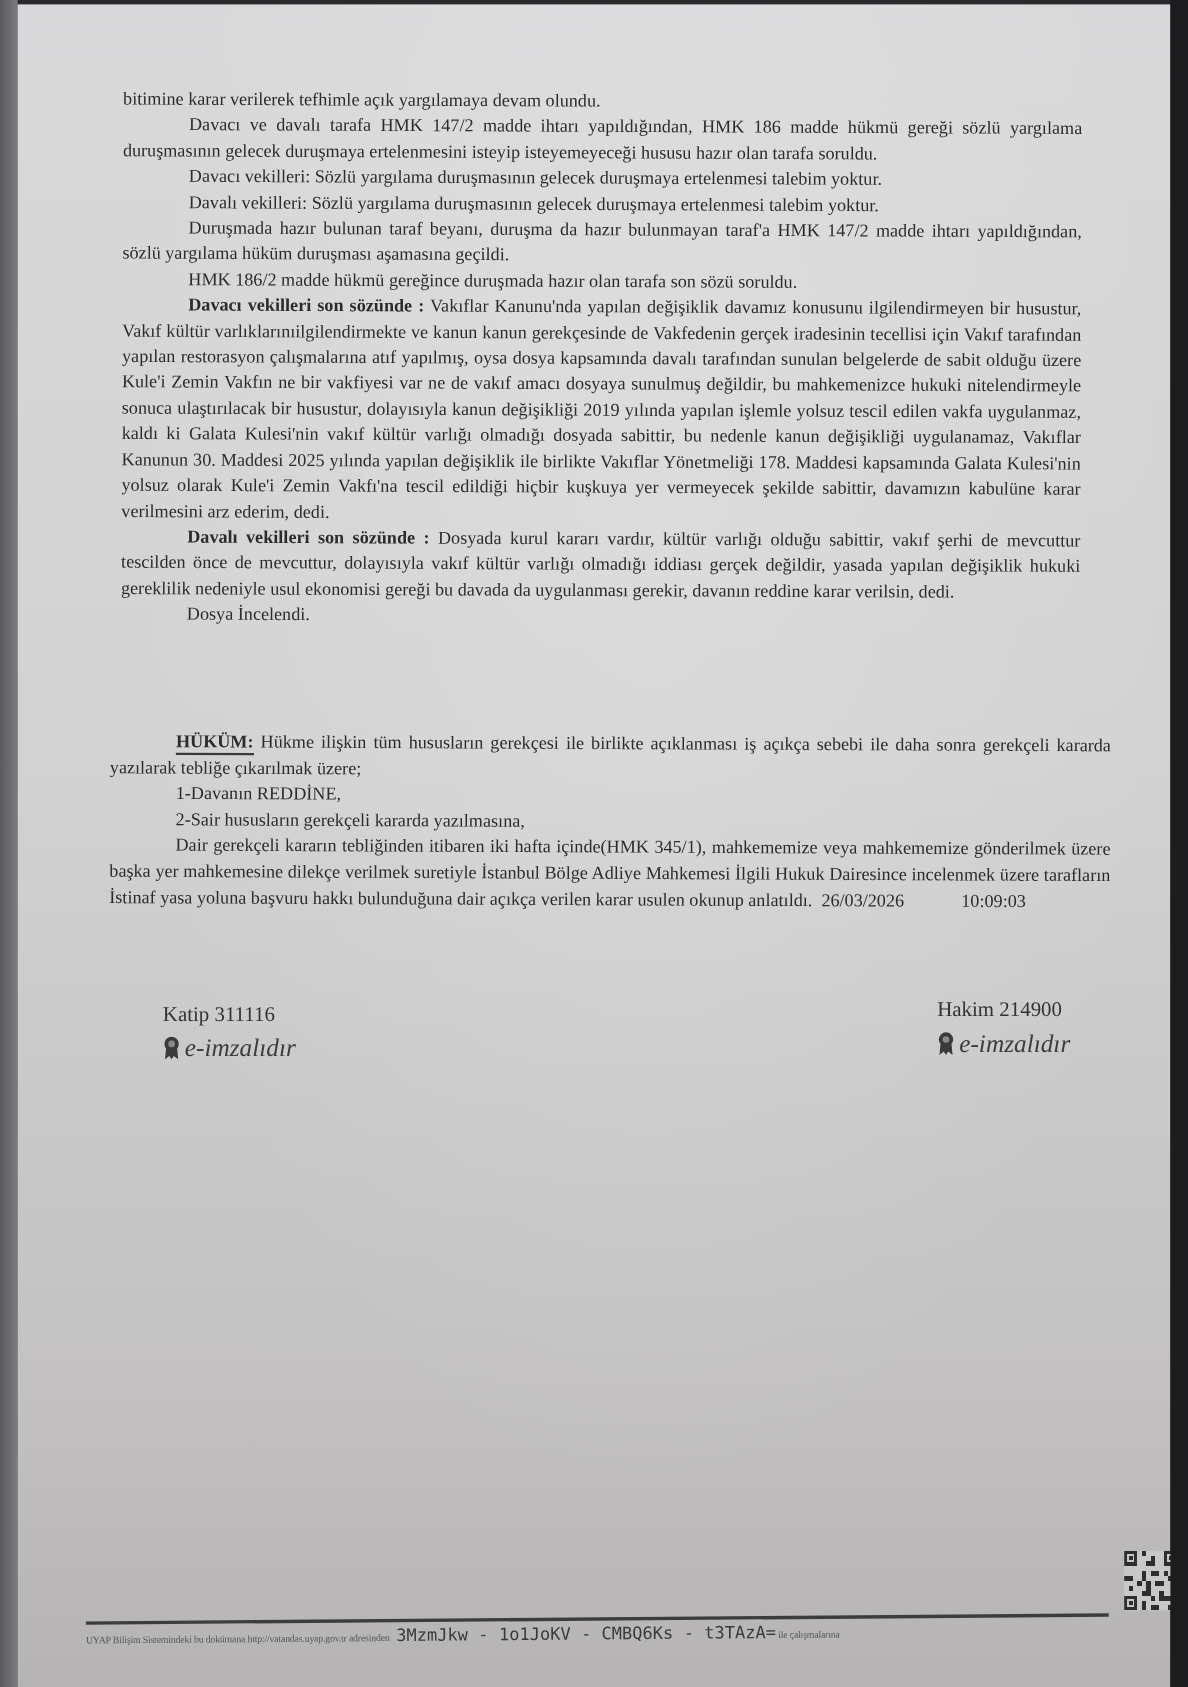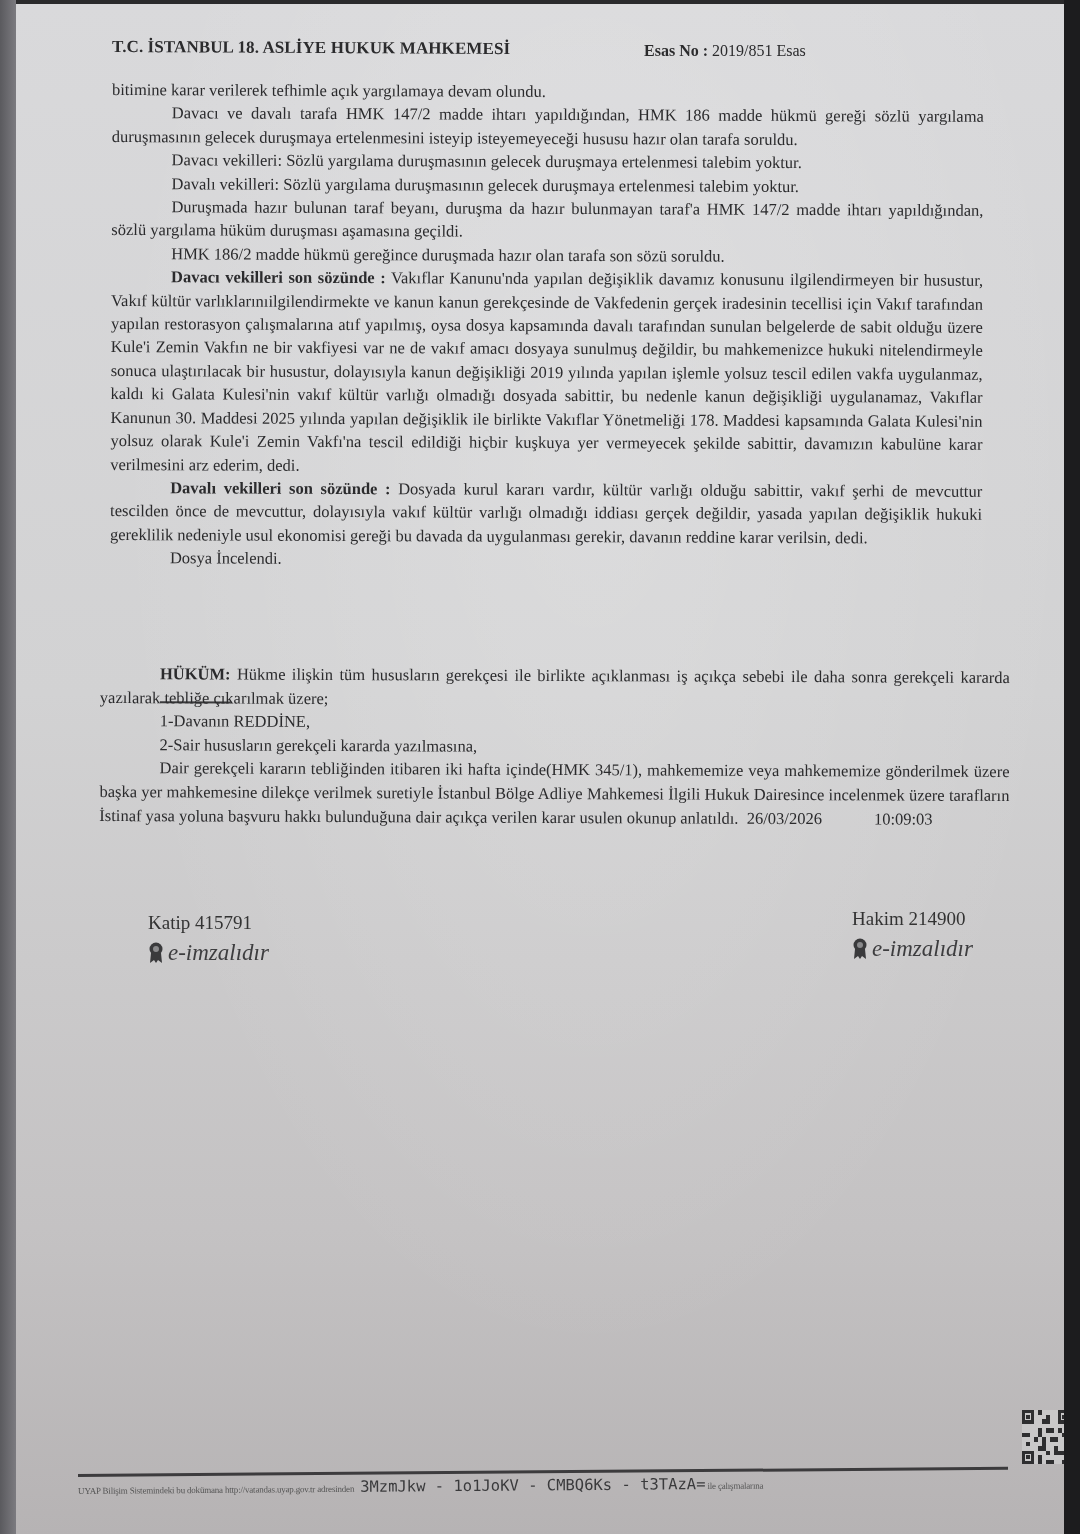--- a/index.html
+++ b/index.html
@@ -31,21 +31,21 @@
   .esas { position: absolute; left: 532px; top: 4px; font-size: 16px; }
   .esas span.val { font-weight: normal; }
   .body-text {
     position: absolute; left: 96px; top: 74px; width: 872px;
     font-size: 16.5px; line-height: 23.4px; text-align: justify;
     transform: rotate(0.25deg); transform-origin: left top;
   }
   .body-text p { margin: 0; }
   .indent { text-indent: 60px; }
   .b { font-weight: bold; font-family: Liberation Serif, serif; }
-  .hukum-label { font-weight: bold; border-bottom: 2.5px solid #3a3a3c; padding-bottom: 18px; }
+  .hukum-label { font-weight: bold; border-bottom: 2.5px solid #3a3a3c; padding-bottom: 1px; }
   .body-text2 {
     position: absolute; left: 84px; top: 658px; width: 910px;
     font-size: 16.5px; line-height: 23.6px; text-align: justify;
     transform: rotate(0.25deg); transform-origin: left top;
   }
   .body-text2 p { margin: 0; }
   .sig { position: absolute; font-size: 19px; color: #333; }
   .sig .role { display: block; }
   .sig .esign { display: flex; align-items: center; gap: 4px; font-style: italic; font-size: 23px; margin-top: 6px; color: #3d3d3f; }
   .badge-icon svg { display: block; }
@@ -73,27 +73,20 @@
   }
 </style>
 </head>
 <body>
 
 <div class="frame-left"></div>
 
 <div class="page">
   <div class="page-shade"></div>
 
-  <div class="header">
-    <div class="court">T.C. İSTANBUL 18. ASLİYE HUKUK MAHKEMESİ</div>
-    <div class="esas">
-      <span>Esas No :</span>
-      <span class="val">2019/851 Esas</span>
-    </div>
-  </div>
 
   <div class="body-text">
     <p>bitimine karar verilerek tefhimle açık yargılamaya devam olundu.</p>
     <p class="indent">Davacı ve davalı tarafa HMK 147/2 madde ihtarı yapıldığından, HMK  186 madde hükmü gereği sözlü yargılama duruşmasının gelecek duruşmaya ertelenmesini isteyip isteyemeyeceği hususu hazır olan tarafa soruldu.</p>
     <p class="indent">Davacı vekilleri: Sözlü yargılama duruşmasının gelecek duruşmaya ertelenmesi talebim yoktur.</p>
     <p class="indent">Davalı vekilleri: Sözlü yargılama duruşmasının gelecek duruşmaya ertelenmesi talebim yoktur.</p>
     <p class="indent">Duruşmada hazır bulunan taraf beyanı, duruşma da hazır bulunmayan taraf'a HMK 147/2 madde ihtarı yapıldığından, sözlü yargılama hüküm duruşması aşamasına geçildi.</p>
     <p class="indent">HMK 186/2 madde hükmü gereğince duruşmada hazır olan tarafa son sözü soruldu.</p>
     <p class="indent"><span class="b">Davacı vekilleri son sözünde :</span><span> Vakıflar Kanunu'nda yapılan değişiklik davamız konusunu ilgilendirmeyen bir husustur, Vakıf kültür varlıklarınıilgilendirmekte ve kanun kanun gerekçesinde de Vakfedenin gerçek iradesinin tecellisi için Vakıf tarafından yapılan restorasyon çalışmalarına atıf yapılmış, oysa dosya kapsamında davalı tarafından sunulan belgelerde de sabit olduğu üzere Kule'i Zemin Vakfın ne bir vakfiyesi var ne de vakıf amacı dosyaya sunulmuş değildir, bu mahkemenizce hukuki nitelendirmeyle sonuca ulaştırılacak bir husustur, dolayısıyla kanun değişikliği 2019 yılında yapılan işlemle yolsuz tescil edilen vakfa uygulanmaz, kaldı ki Galata Kulesi'nin vakıf kültür varlığı olmadığı dosyada sabittir, bu nedenle kanun değişikliği uygulanamaz, Vakıflar Kanunun 30. Maddesi 2025 yılında yapılan değişiklik ile birlikte Vakıflar Yönetmeliği 178. Maddesi kapsamında Galata Kulesi'nin yolsuz olarak Kule'i Zemin Vakfı'na tescil edildiği hiçbir kuşkuya yer vermeyecek şekilde sabittir, davamızın kabulüne karar verilmesini arz ederim, dedi.</span></p>
     <p class="indent"><span class="b">Davalı vekilleri son sözünde :</span><span> Dosyada kurul kararı vardır, kültür varlığı olduğu sabittir, vakıf şerhi de mevcuttur tescilden önce de mevcuttur, dolayısıyla vakıf kültür varlığı olmadığı iddiası gerçek değildir, yasada yapılan değişiklik hukuki gereklilik nedeniyle usul ekonomisi gereği bu davada da uygulanması gerekir, davanın reddine karar verilsin, dedi.</span></p>
@@ -101,21 +94,21 @@
   </div>
 
   <div class="body-text2">
     <p class="indent"><span class="hukum-label">HÜKÜM:</span><span> Hükme ilişkin tüm hususların gerekçesi ile birlikte açıklanması iş açıkça sebebi ile daha sonra gerekçeli kararda yazılarak tebliğe çıkarılmak üzere;</span></p>
     <p class="indent">1-Davanın REDDİNE,</p>
     <p class="indent">2-Sair hususların gerekçeli kararda yazılmasına,</p>
     <p class="indent"><span>Dair gerekçeli kararın tebliğinden itibaren iki hafta içinde(HMK 345/1), mahkememize veya mahkememize gönderilmek üzere başka yer mahkemesine dilekçe verilmek suretiyle İstanbul Bölge Adliye Mahkemesi İlgili Hukuk Dairesince incelenmek üzere tarafların İstinaf yasa yoluna başvuru hakkı bulunduğuna dair açıkça verilen karar usulen okunup anlatıldı.</span>&nbsp;&nbsp;<span>26/03/2026</span><span style="display:inline-block;width:52px"></span><span>10:09:03</span></p>
   </div>
 
   <div class="sig sig-left">
-    <span class="role">Katip 415791</span>
+    <span class="role">Katip 311116</span>
     <span class="esign">
       <span class="badge-icon">
         <svg width="16" height="22" viewBox="0 0 16 22">
             <circle cx="8" cy="7" r="6.5" fill="#3a3a3c"></circle>
             <circle cx="8" cy="7" r="3" fill="#8a8a8c"></circle>
             <path d="M3 11 L2 21 L6 18 L8 21 L10 18 L14 21 L13 11 Z" fill="#3a3a3c"></path>
           </svg>
       </span>
       <span>e-imzalıdır</span>
     </span>

